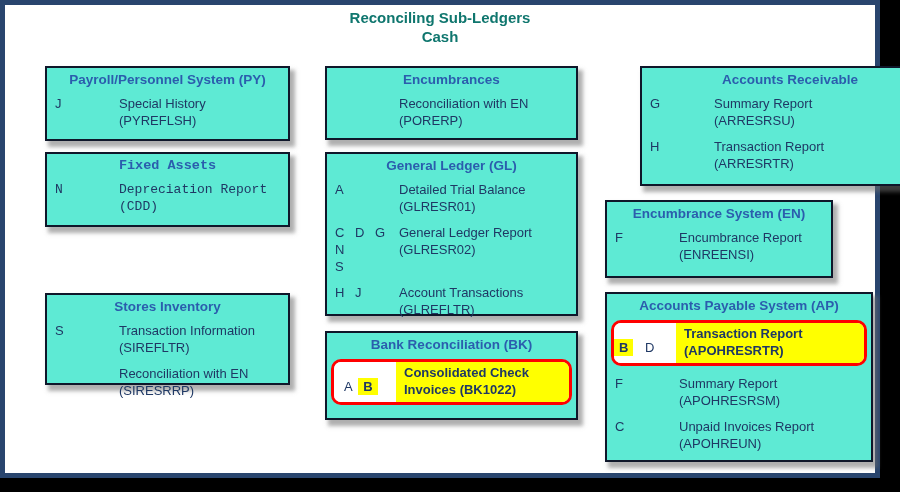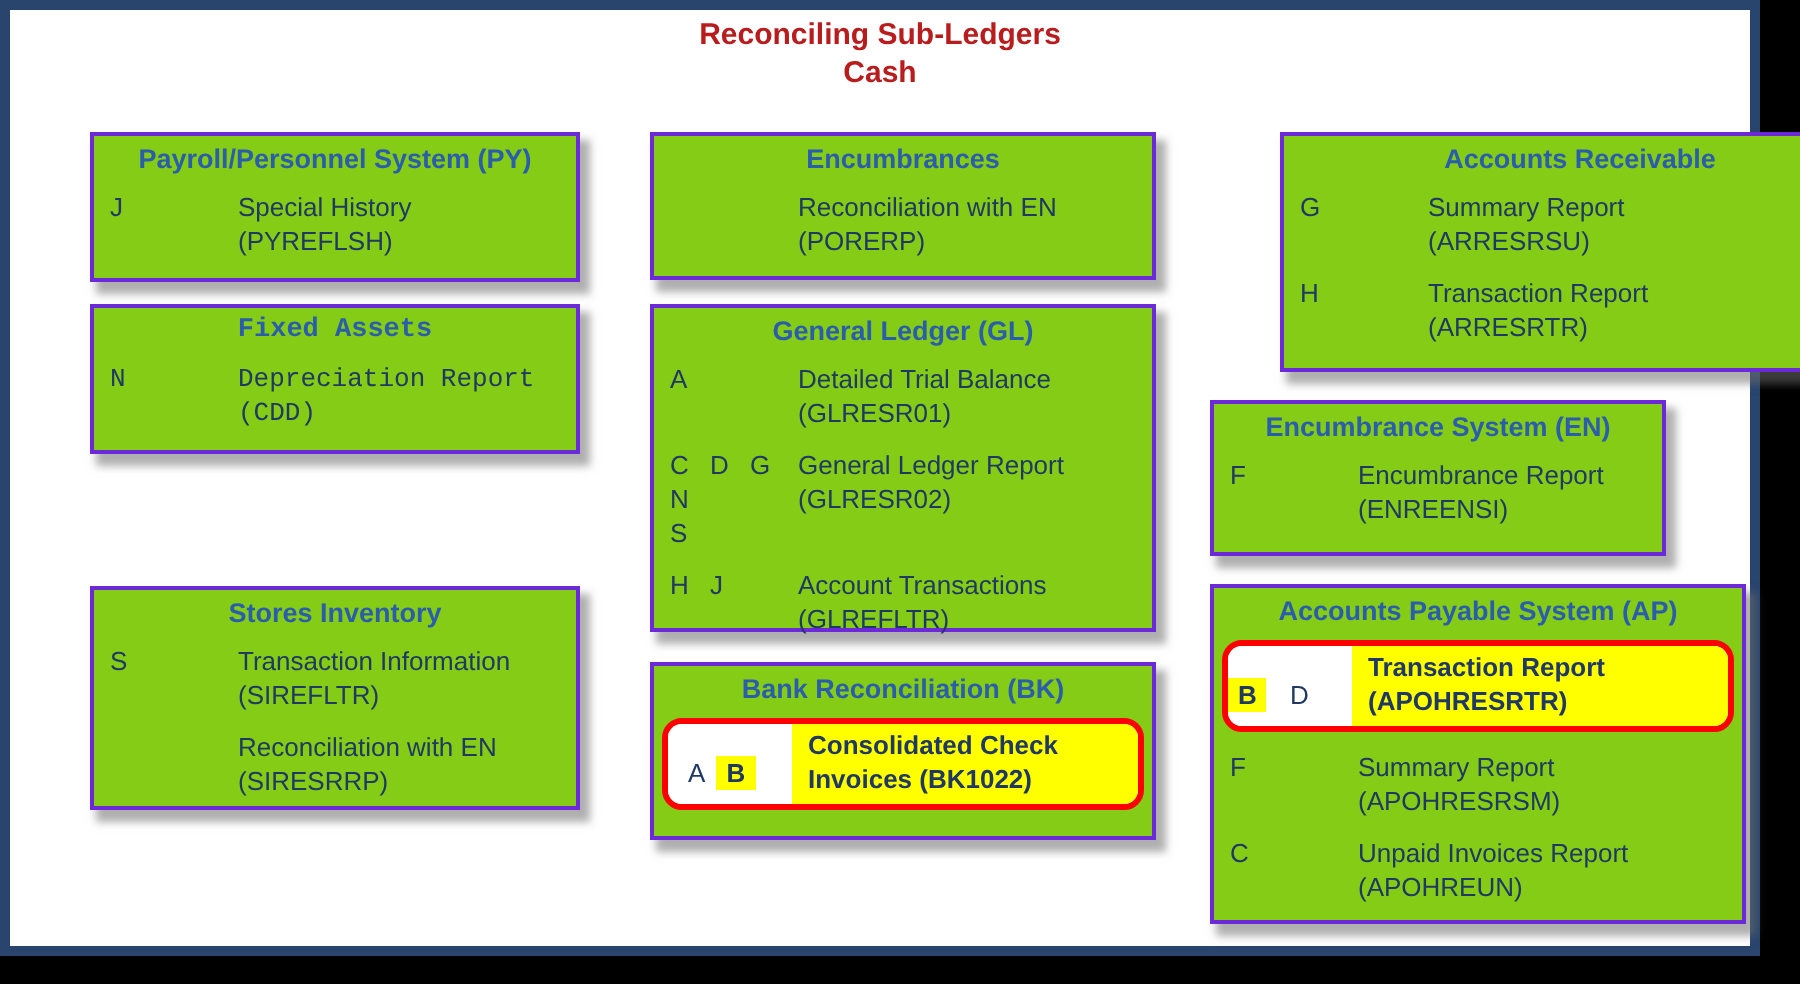--- a/index.html
+++ b/index.html
@@ -13,27 +13,27 @@
   .slide{
     position:absolute;left:0;top:0;
     width:880px;height:478px;
     box-sizing:border-box;
     background:#ffffff;
     border:5px solid #29456E;
   }
   .slide-title{
     position:absolute;left:0;top:3px;width:100%;
     text-align:center;
-    color:#b91c1c;font-weight:700;font-size:15px;line-height:19px;
+    color:#0f766e;font-weight:700;font-size:15px;line-height:19px;
   }
   .box{
     position:absolute;
     box-sizing:border-box;
-    background:#84cc16;
-    border:2px solid #6d28d9;
+    background:#5eead4;
+    border:2px solid #0f172a;
     box-shadow:4px 5px 4px 1px rgba(110,110,110,0.55);
     padding:2px 4px 2px 4px;
     color:#1F3864;
     font-size:13px;
   }
   .box-title{
     text-align:center;
     color:#2B5DAD;
     font-weight:700;
     font-size:13.5px;
@@ -73,21 +73,21 @@
   .hl-desc{
     flex:1;
     background:#FFFF00;
     font-weight:700;
     line-height:17px;
     padding:2px 2px 3px 8px;
   }
   
   .b-payroll{left:40px;top:61px;width:245px;height:75px;}
   .b-fixed{left:40px;top:147px;width:245px;height:75px;font-family:Liberation Mono, monospace;}
-  .b-stores{left:40px;top:288px;width:245px;height:112px;}
+  .b-stores{left:40px;top:288px;width:245px;height:92px;}
   .b-encumbrances{left:320px;top:61px;width:253px;height:74px;}
   .b-gl{left:320px;top:147px;width:253px;height:164px;}
   .b-bank{left:320px;top:326px;width:253px;height:89px;}
   .b-ar{left:600px;top:61px;width:300px;height:120px;margin-left:35px;}
   .b-en{left:600px;top:195px;width:228px;height:78px;}
   .b-ap{left:600px;top:287px;width:268px;height:170px;}
   .gap{margin-top:9px;}
 </style>
 </head>
 <body>

